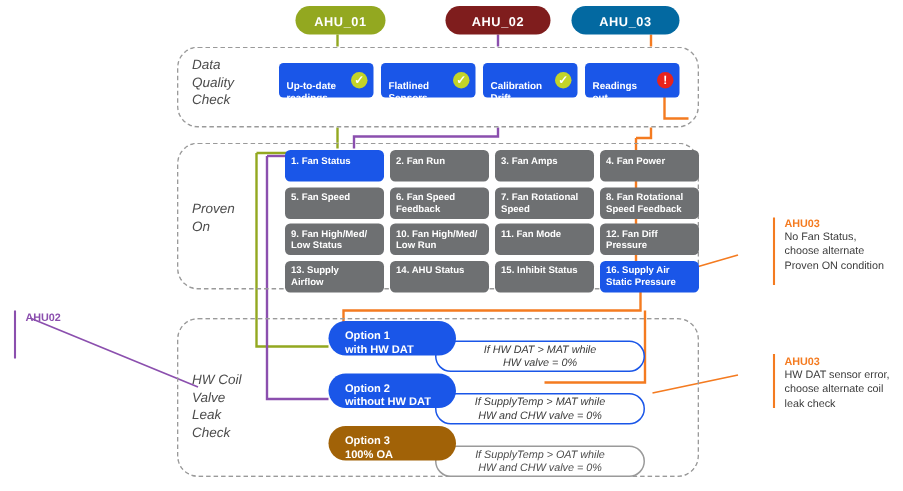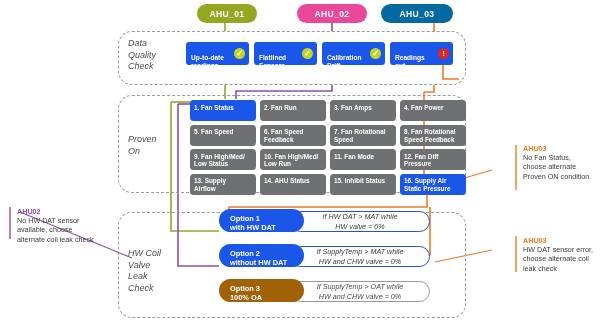--- a/index.html
+++ b/index.html
@@ -64,21 +64,21 @@
   .pgrid{position:absolute;display:grid;grid-template-columns:repeat(4,66px);
          grid-auto-rows:21px;gap:3.5px 4px;}
   .pcell{
     background:#6e7072;color:#fff;border-radius:3.5px;
     font-size:6.4px;font-weight:bold;line-height:7.6px;
     padding:3.5px 4px 0 4px;box-sizing:border-box;white-space:pre-line;
   }
   .pcell.active{background:#1a56e8;}
 
   
-  .opt-row{position:absolute;height:14px;display:flex;align-items:flex-end;}
+  .opt-row{position:absolute;height:14px;display:flex;align-items:center;}
   .opt-left{
     width:85px;border-radius:13.5px;background:#1a56e8;color:#fff;
     font-size:7.4px;font-weight:bold;line-height:9px;white-space:pre-line;
     padding:5px 0 0 11px;box-sizing:border-box;position:relative;z-index:2;
   }
   .opt-right{
     width:140px;margin-left:-14px;border-radius:13.5px;background:#fff;
     border:1.1px solid #1a56e8;color:#3b3b3b;
     font-size:7.2px;font-style:italic;line-height:9.5px;white-space:pre-line;
     display:flex;align-items:center;justify-content:center;text-align:center;
@@ -129,21 +129,21 @@
     <path d="M516,145 L516,190" stroke="#f47b20" stroke-width="1.4" fill="none"></path>
     <path d="M435,262 L492,250" stroke="#f47b20" stroke-width="1.1" fill="none"></path>
     <path d="M516,236 L516,272" stroke="#f47b20" stroke-width="1.4" fill="none"></path>
 
     <path d="M20,212 L132,258" stroke="#8b4fae" stroke-width="1.1" fill="none"></path>
   </svg>
 
   <div class="ahu-pill" style="left:197px;top:4px;width:60px;background:#93a820;">
     <span>AHU_01</span>
   </div>
-  <div class="ahu-pill" style="left:297px;top:4px;width:70px;background:#ec4899;">
+  <div class="ahu-pill" style="left:297px;top:4px;width:70px;background:#7f1d1d;">
     <span>AHU_02</span>
   </div>
   <div class="ahu-pill" style="left:381px;top:4px;width:72px;background:#0369a1;">
     <span>AHU_03</span>
   </div>
 
   <div class="group" style="left:118px;top:31px;width:348px;height:54px;"></div>
   <div class="group-label" style="left:128px;top:38px;">Data
 Quality
 Check</div>
@@ -223,23 +223,20 @@
 
   <div class="opt-row muted" style="left:219px;top:288px;">
     <div class="opt-left">Option 3
 100% OA</div>
     <div class="opt-right">If SupplyTemp &gt; OAT while
 HW and CHW valve = 0%</div>
   </div>
 
   <div class="callout" style="left:17px;top:207px;">
     <div class="callout-title" style="color:#8b4fae;">AHU02</div>
-    <div class="callout-body">No HW DAT sensor
-available, choose
-alternate coil leak check</div>
   </div>
 
   <div class="callout" style="left:523px;top:144px;">
     <div class="callout-title" style="color:#f47b20;">AHU03</div>
     <div class="callout-body">No Fan Status,
 choose alternate
 Proven ON condition</div>
   </div>
 
   <div class="callout" style="left:523px;top:236px;">

